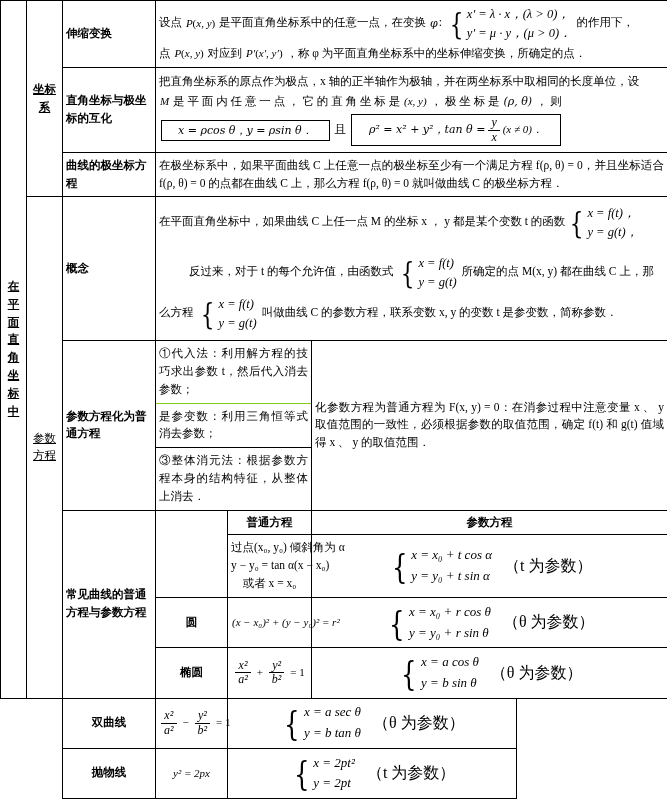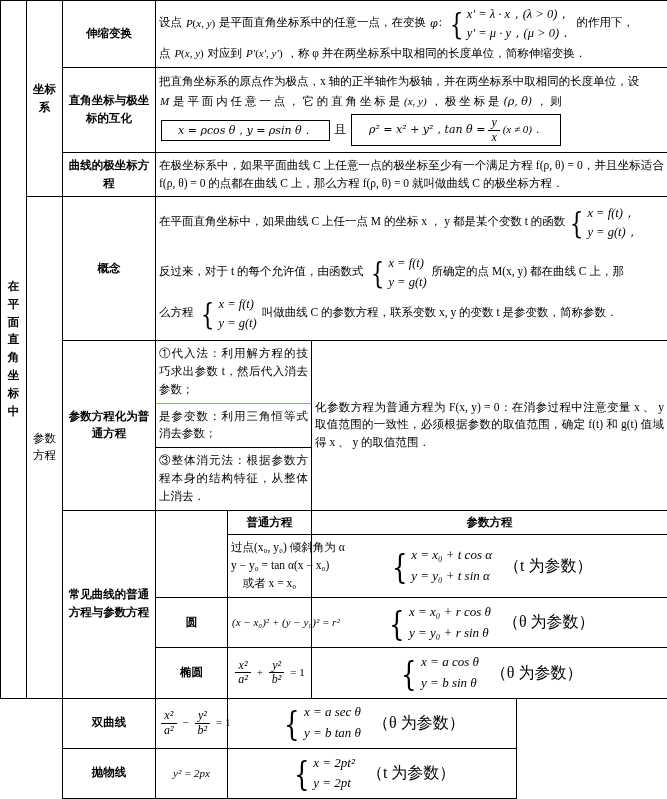--- a/index.html
+++ b/index.html
@@ -31,27 +31,28 @@
 
   
   .vlabel {
     text-align: center;
     font-weight: bold;
     font-size: 13px;
     letter-spacing: 0;
     line-height: 1.85;
     padding: 0 1px;
     word-break: break-all;
+    text-decoration: underline;
   }
   .vlabel-big { font-size: 14.5px; line-height: 2.0; }
   .vlabel-sm  { font-weight: normal; font-size: 11.5px; line-height: 1.8; }
 
   
   .rowname {
-    text-align: center;
+    text-align: left;
     font-weight: bold;
     font-size: 11.5px;
     line-height: 1.6;
     margin-left: 10px;
   }
   .curvename {
     text-align: center;
     font-weight: bold;
     font-size: 11.5px;
   }
@@ -184,21 +185,21 @@
               <span>y′ = μ · y，(μ &gt; 0)．</span>
             </span>
           </span>
           <span>的作用下，</span>
         </p>
         <p>
           <span>点</span>
           <span class="m">P<span class="mr">(</span>x<span class="mr">,</span> y<span class="mr">)</span></span>
           <span>对应到</span>
           <span class="m">P′<span class="mr">(</span>x′<span class="mr">,</span> y′<span class="mr">)</span></span>
-          <span>，称 φ 并在两坐标系中取相同的长度单位，简称伸缩变换．</span>
+          <span>，称 φ 为平面直角坐标系中的坐标伸缩变换，所确定的点．</span>
         </p>
       </td>
     </tr>
 
     <tr>
       <td class="rowname">直角坐标与极坐标的互化</td>
       <td colspan="4" class="body-cell">
         <p>把直角坐标系的原点作为极点，x 轴的正半轴作为极轴，并在两坐标系中取相同的长度单位，设</p>
         <p style="text-align:justify;">
           <span class="m">M</span>
@@ -232,21 +233,21 @@
       <td colspan="4" class="body-cell">
         <p style="margin-bottom:12px;">
           <span>在平面直角坐标中，如果曲线 C 上任一点 M 的坐标 x ， y 都是某个变数 t 的函数</span><span class="sys">
             <span class="brace">{</span>
             <span class="rows">
               <span>x = f(t)，</span>
               <span>y = g(t)，</span>
             </span>
           </span>
         </p>
-        <p style="margin-bottom:4px;">
+        <p style="margin-bottom:4px;margin-left:30px;">
           <span>反过来，对于 t 的每个允许值，由函数式</span>
           <span class="sys">
             <span class="brace">{</span>
             <span class="rows">
               <span>x = f(t)</span>
               <span>y = g(t)</span>
             </span>
           </span>
           <span>所确定的点 M(x, y) 都在曲线 C 上，那</span>
         </p>

